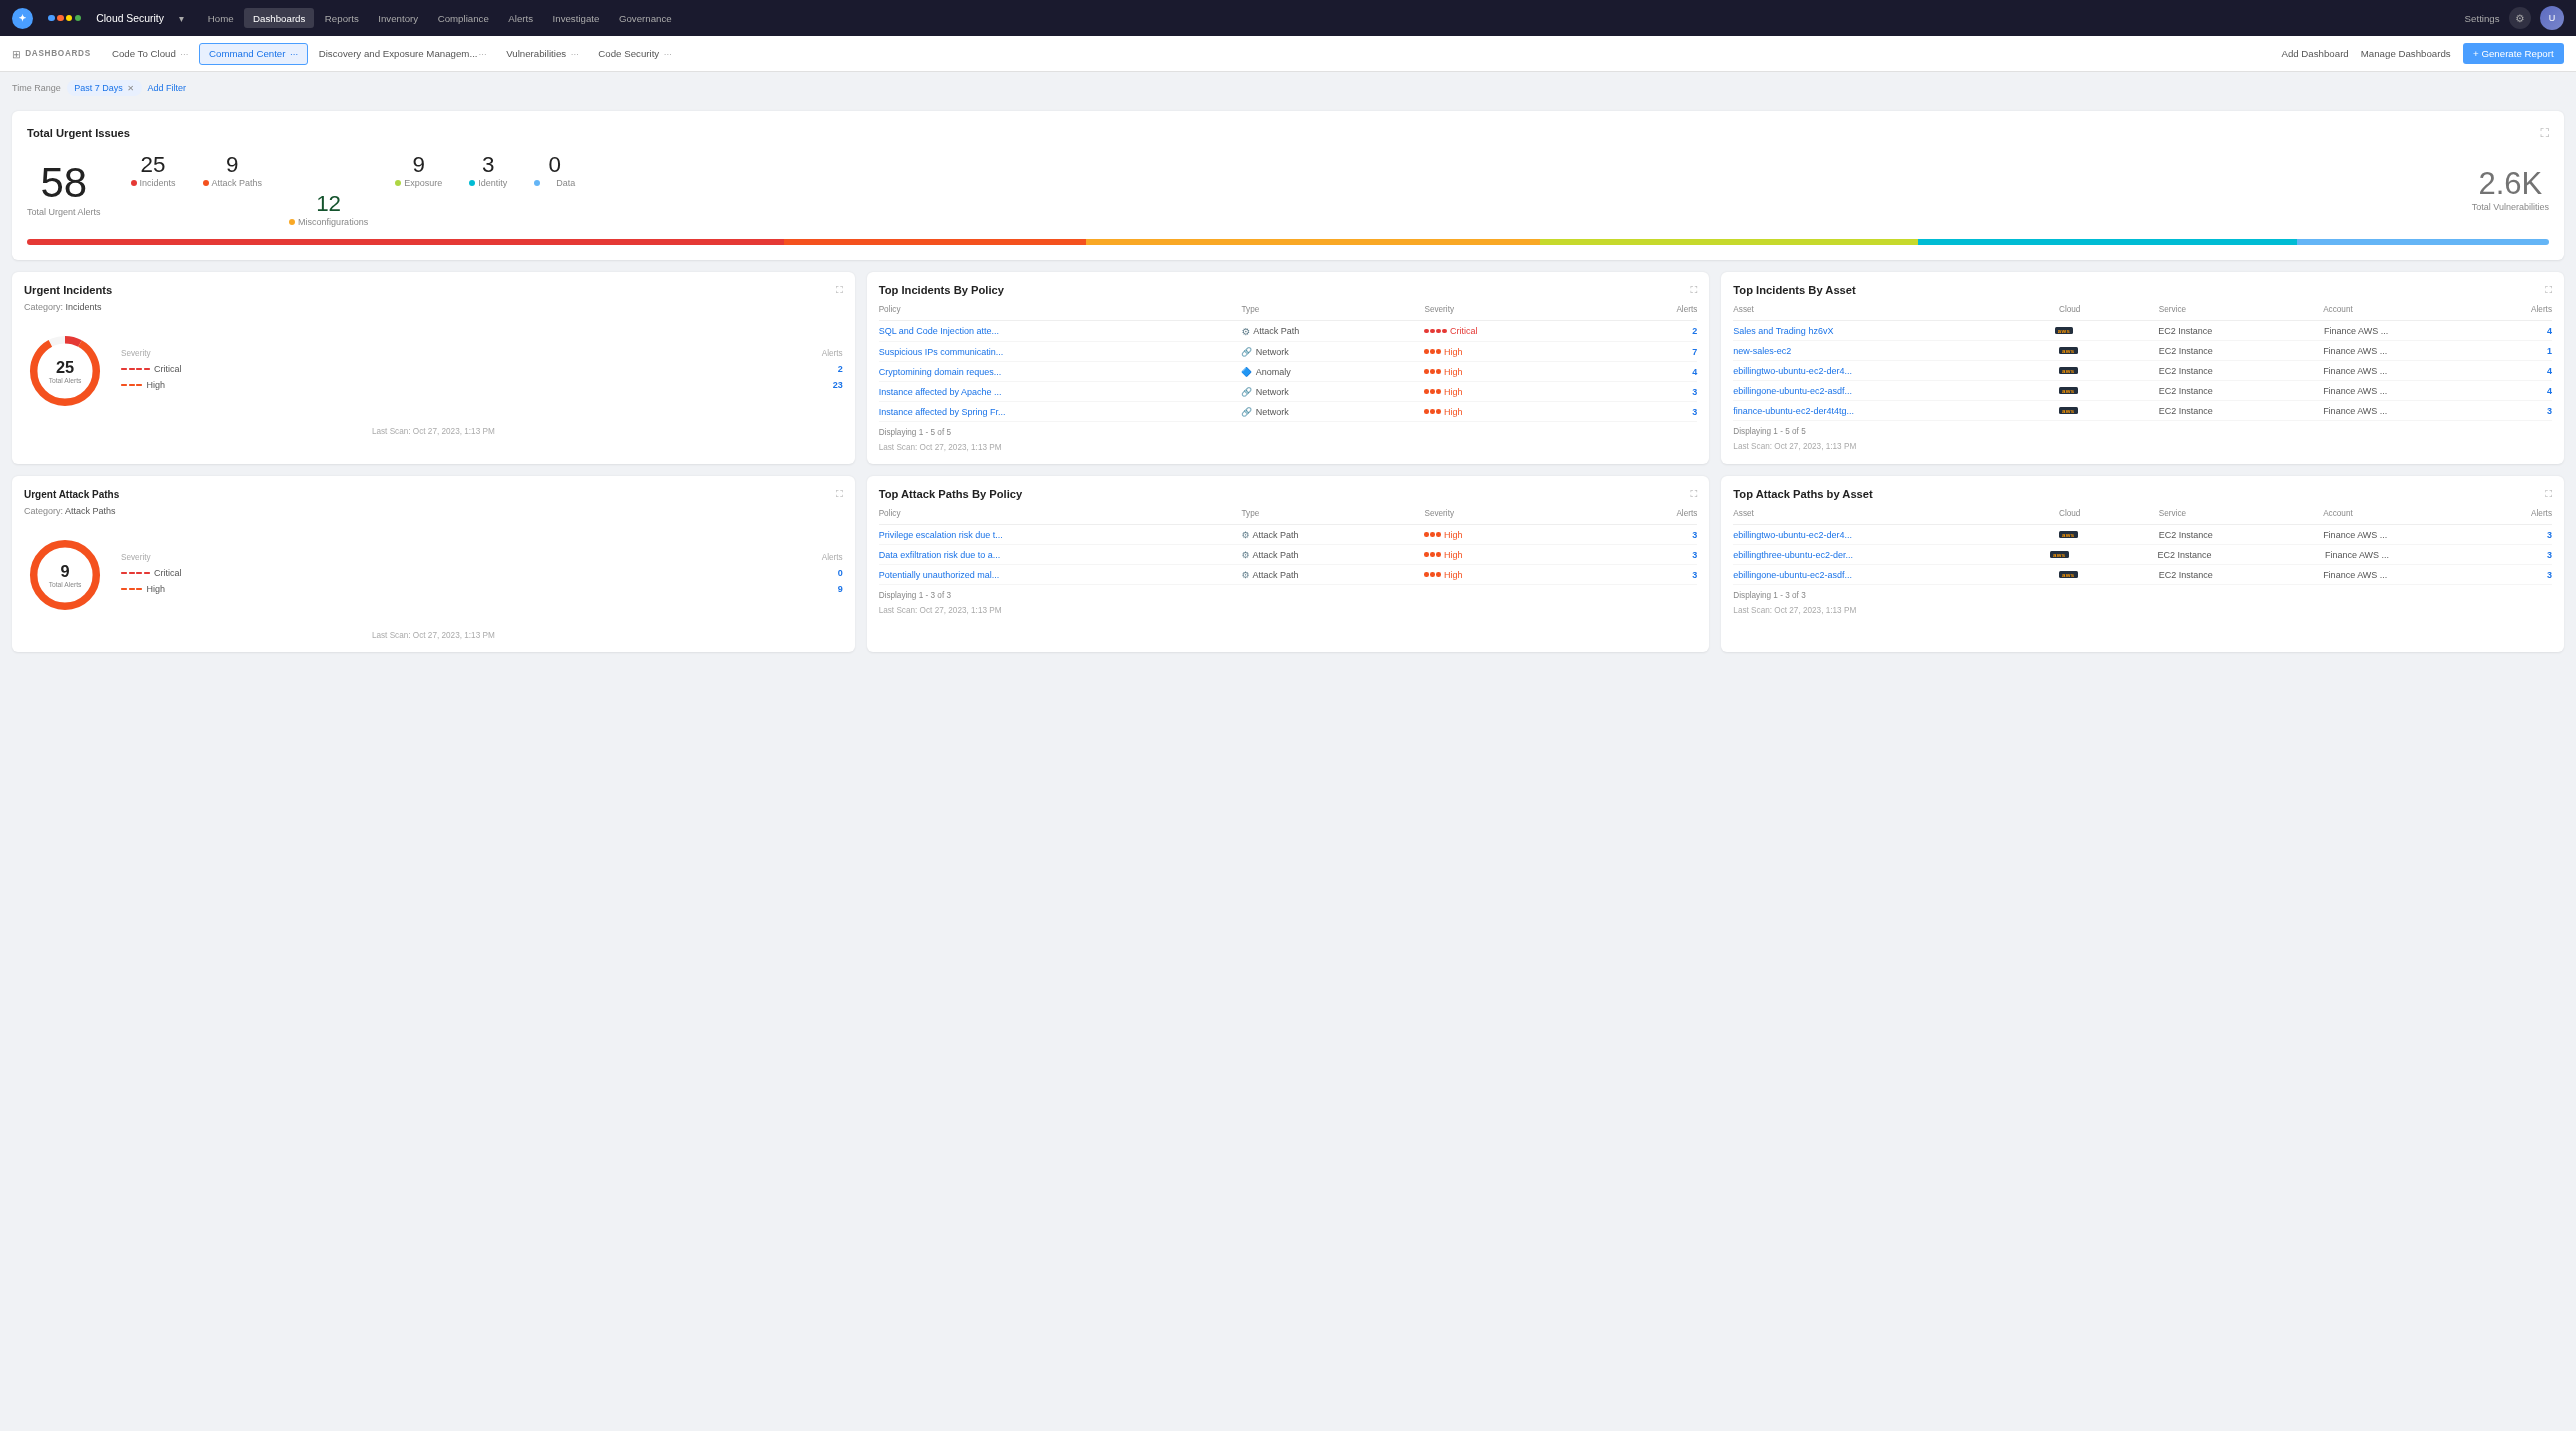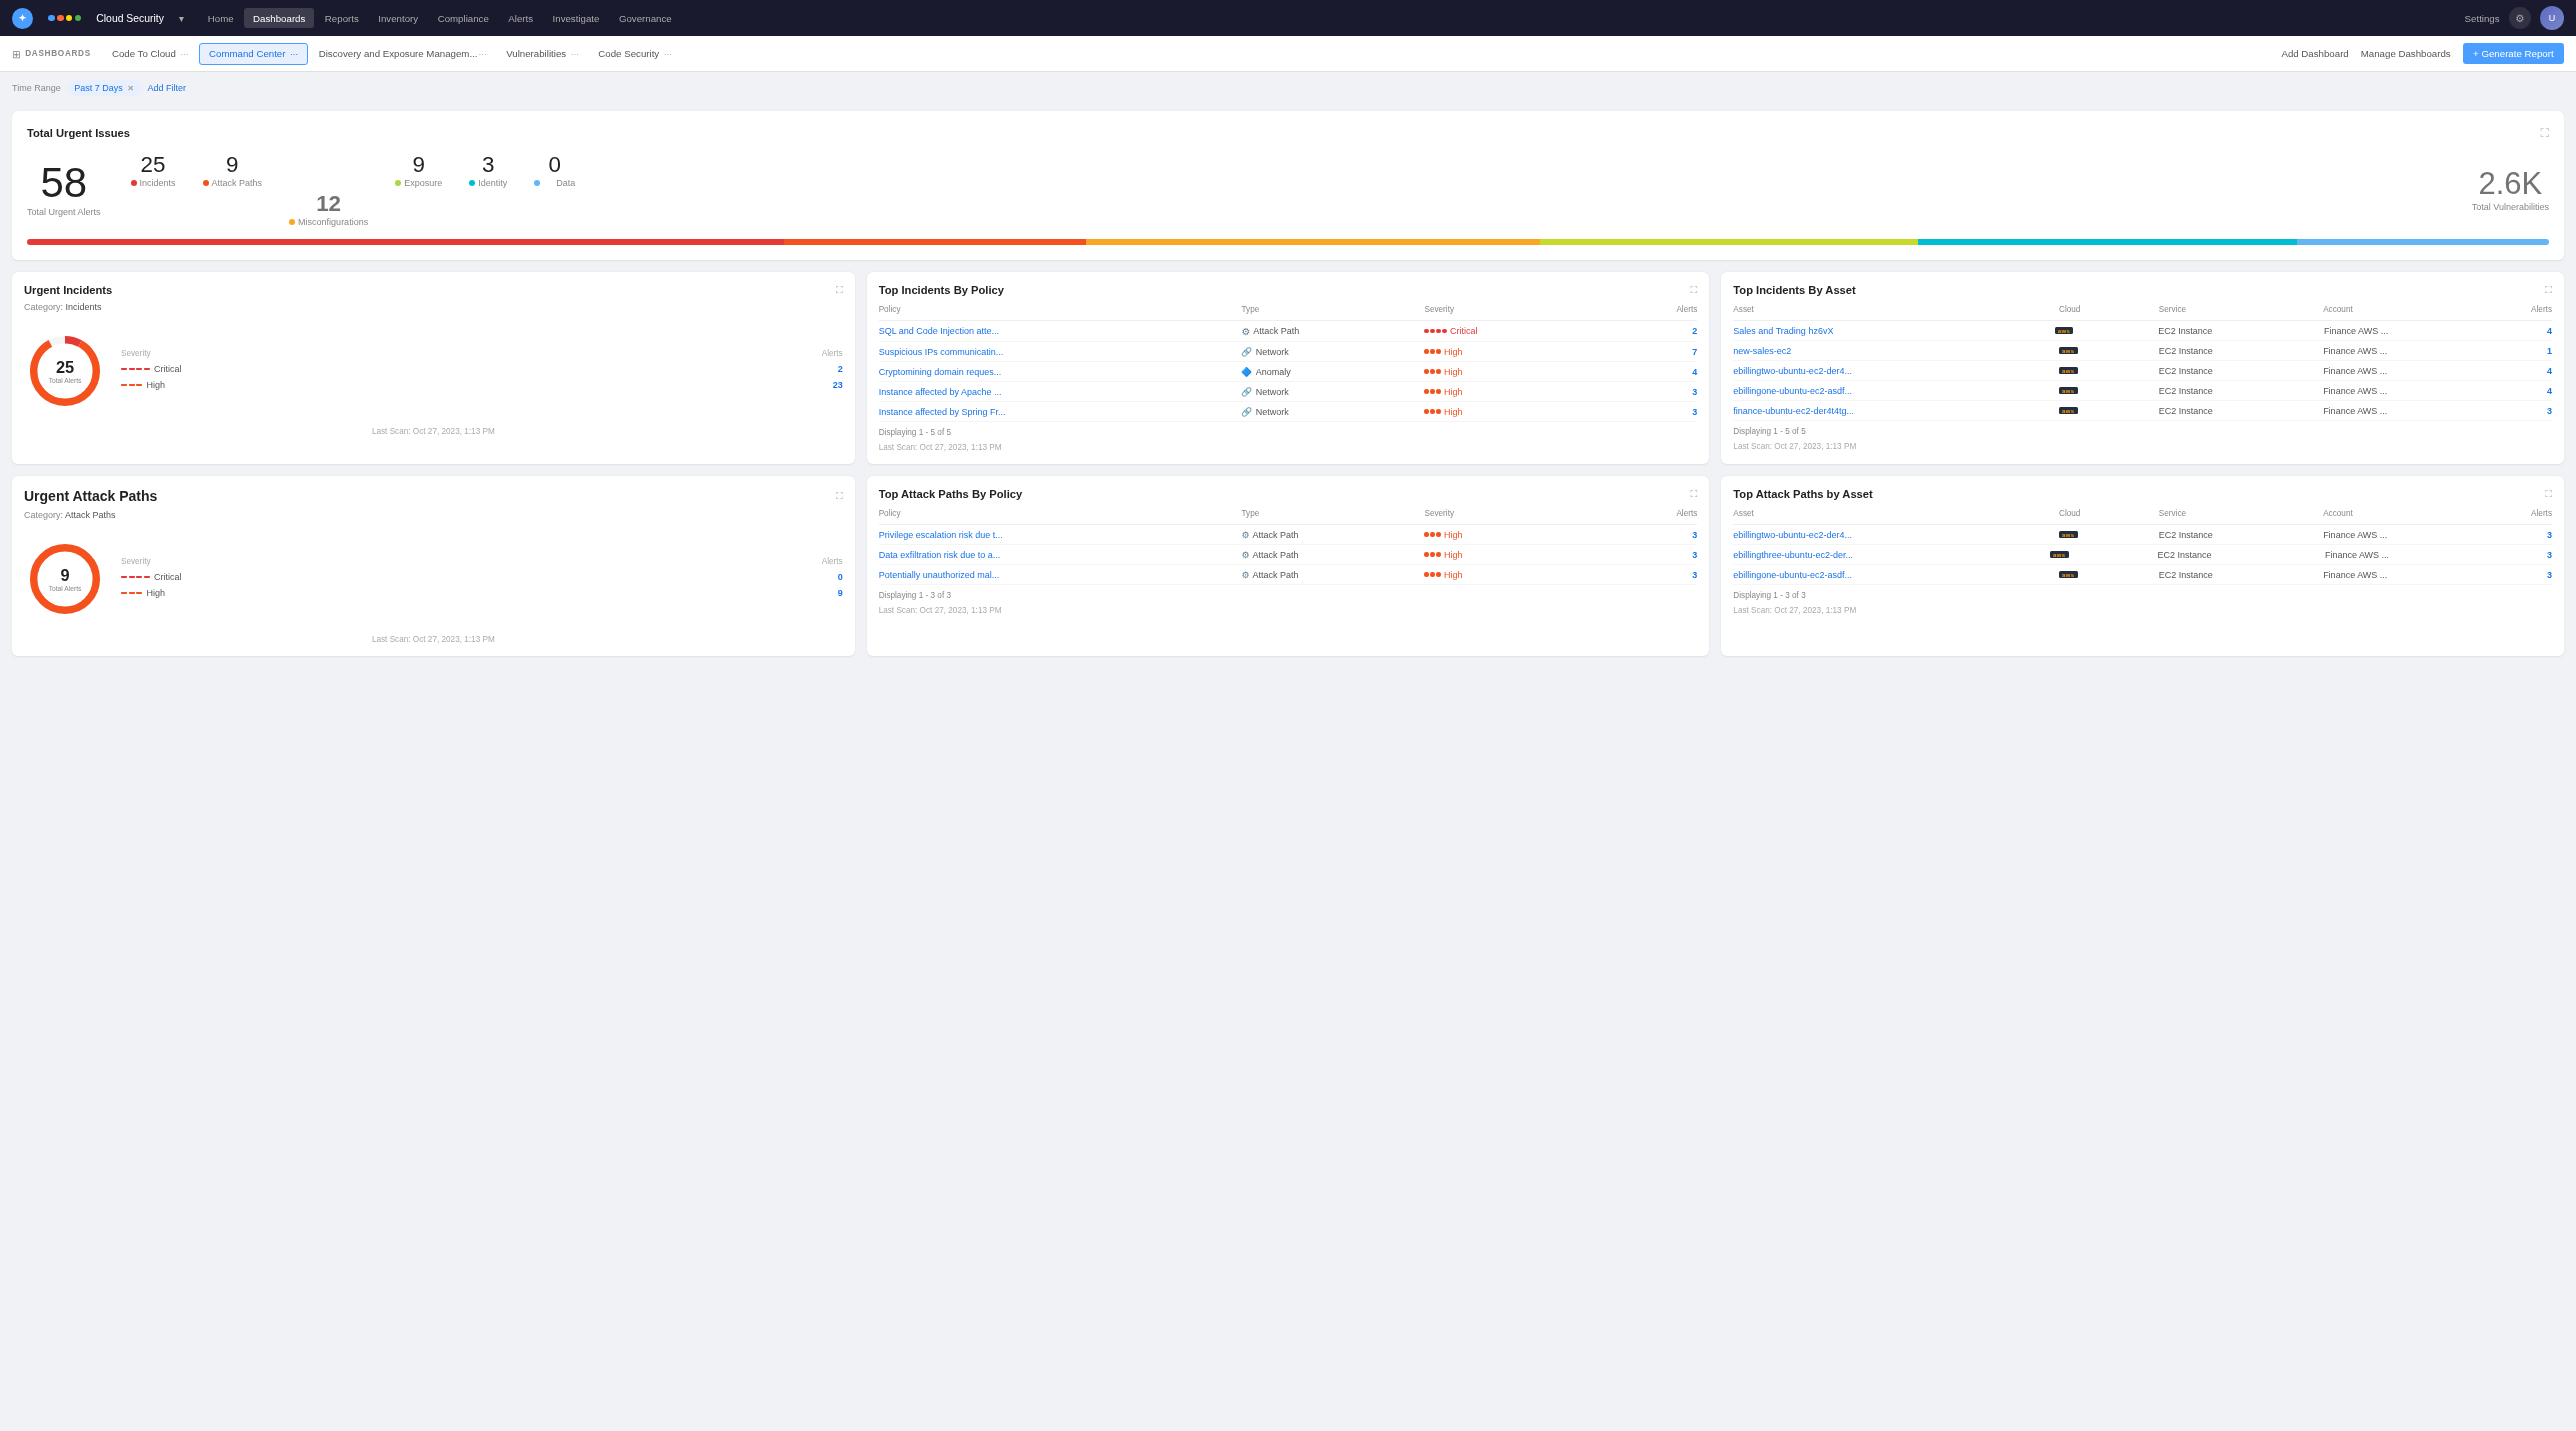--- a/index.html
+++ b/index.html
@@ -101,21 +101,21 @@
           </div>
         </div>
         <div style="text-align:center;">
           <div style="font-size:22.4px; font-weight:300; color:#222;">9</div>
           <div style="font-size:9px; color:#888; display:flex; align-items:center; justify-content:center; gap:3px;">
             <span style="display:inline-block;width:6px;height:6px;border-radius:50%;background:#f4511e;"></span>
             <span>Attack Paths</span>
           </div>
         </div>
         <div style="text-align:center;">
-          <div style="font-size:22.4px; font-weight:700; color:#737373;margin-top:39px;">12</div>
+          <div style="font-size:22.4px; font-weight:400; color:#14532d;margin-top:39px;">12</div>
           <div style="font-size:9px; color:#888; display:flex; align-items:center; justify-content:center; gap:3px;">
             <span style="display:inline-block;width:6px;height:6px;border-radius:50%;background:#f9a825;"></span>
             <span>Misconfigurations</span>
           </div>
         </div>
         <div style="text-align:center;">
           <div style="font-size:22.4px; font-weight:300; color:#222;">9</div>
           <div style="font-size:9px; color:#888; display:flex; align-items:center; justify-content:center; gap:3px;">
             <span style="display:inline-block;width:6px;height:6px;border-radius:50%;background:#aed643;"></span>
             <span>Exposure</span>
@@ -360,21 +360,21 @@
         <div style="font-size:8.2px; color:#888; margin-top:6px;">Displaying 1 - 5 of 5</div>
       </div>
       <div style="font-size:8.2px; color:#aaa; margin-top:6px;">Last Scan: Oct 27, 2023, 1:13 PM</div>
     </div>
   </div>
 
   <div style="display:grid; grid-template-columns:1fr 1fr 1fr; gap:12px; margin-bottom:12px;">
 
     <div style="background:#fff; border-radius:6px; padding:12px; box-shadow:0 0.7px 2.2px rgba(0,0,0,0.08);">
       <div style="display:flex; align-items:center; justify-content:space-between; margin-bottom:6px;">
-        <span style="font-size:14px; font-weight:600; color:#222;">Urgent Attack Paths</span>
+        <span style="font-size:10px; font-weight:600; color:#222;">Urgent Attack Paths</span>
         <span style="color:#aaa; cursor:pointer;">⛶</span>
       </div>
       <div style="font-size:9px; color:#888; margin-bottom:12px;">Category: <span style="color:#555;">Attack Paths</span></div>
       <div style="display:flex; align-items:center; gap:15px; padding:6px 0;">
         <div style="position:relative; width:82px; height:82px; flex-shrink:0;">
           <svg width="82" height="82" viewBox="0 0 110 110">
             <circle cx="55" cy="55" r="42" fill="none" stroke="#f5f5f5" stroke-width="10"></circle>
             <circle cx="55" cy="55" r="42" fill="none" stroke="#f4511e" stroke-width="10" stroke-dasharray="264 0" stroke-dashoffset="0" transform="rotate(-90 55 55)"></circle>
           </svg>
           <div style="position:absolute;top:50%;left:50%;transform:translate(-50%,-50%);text-align:center;">

